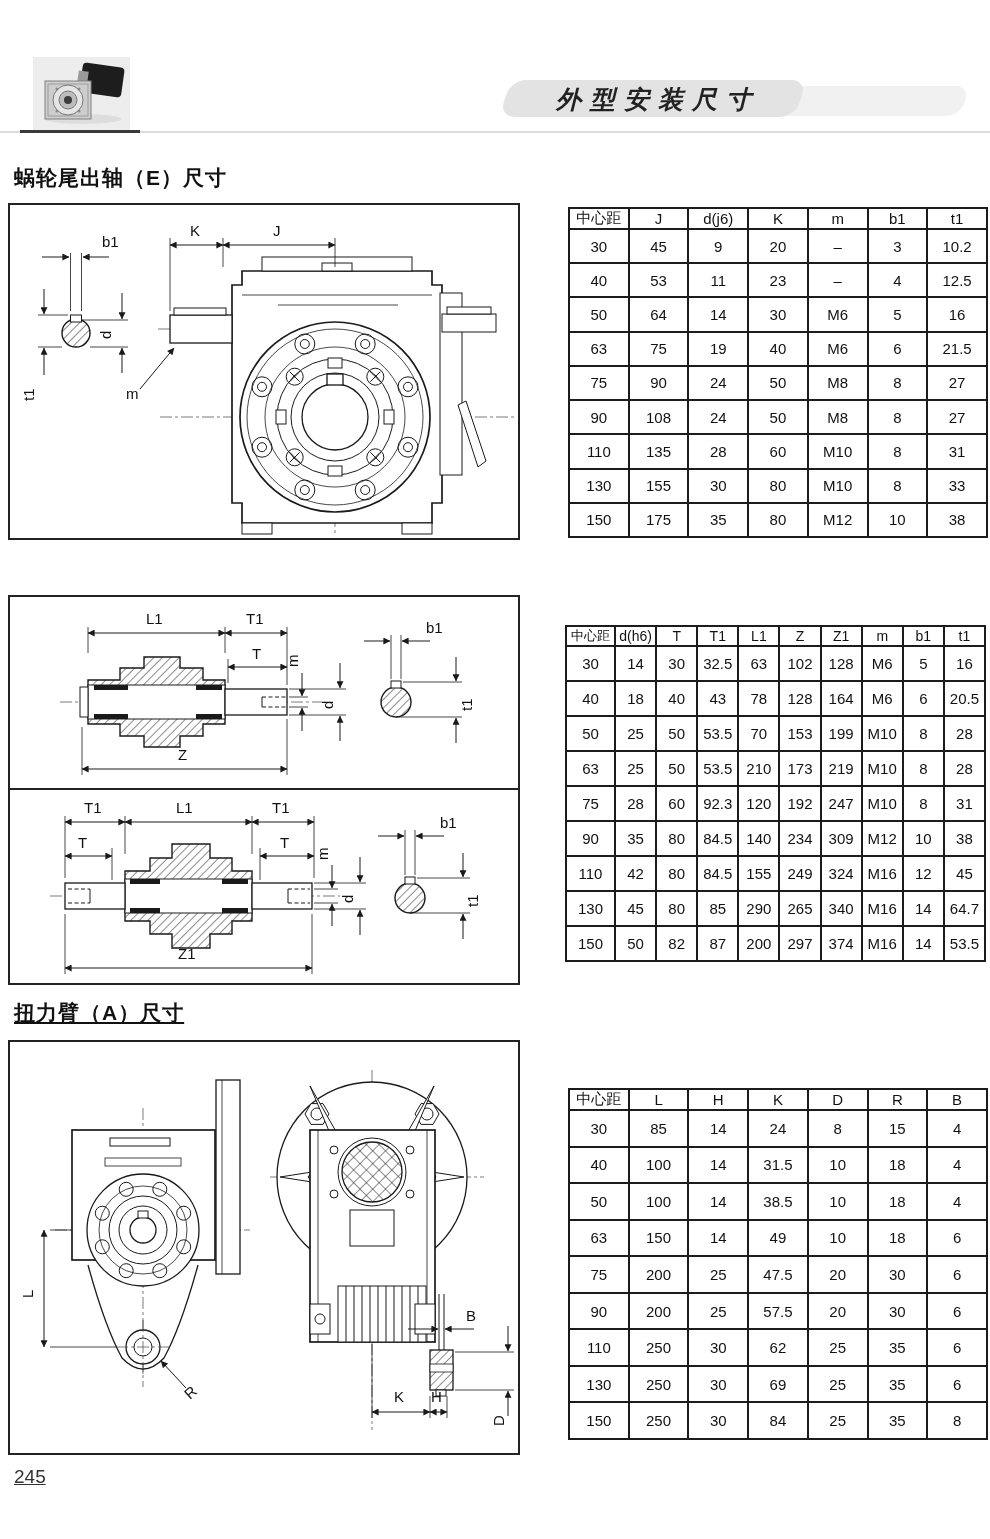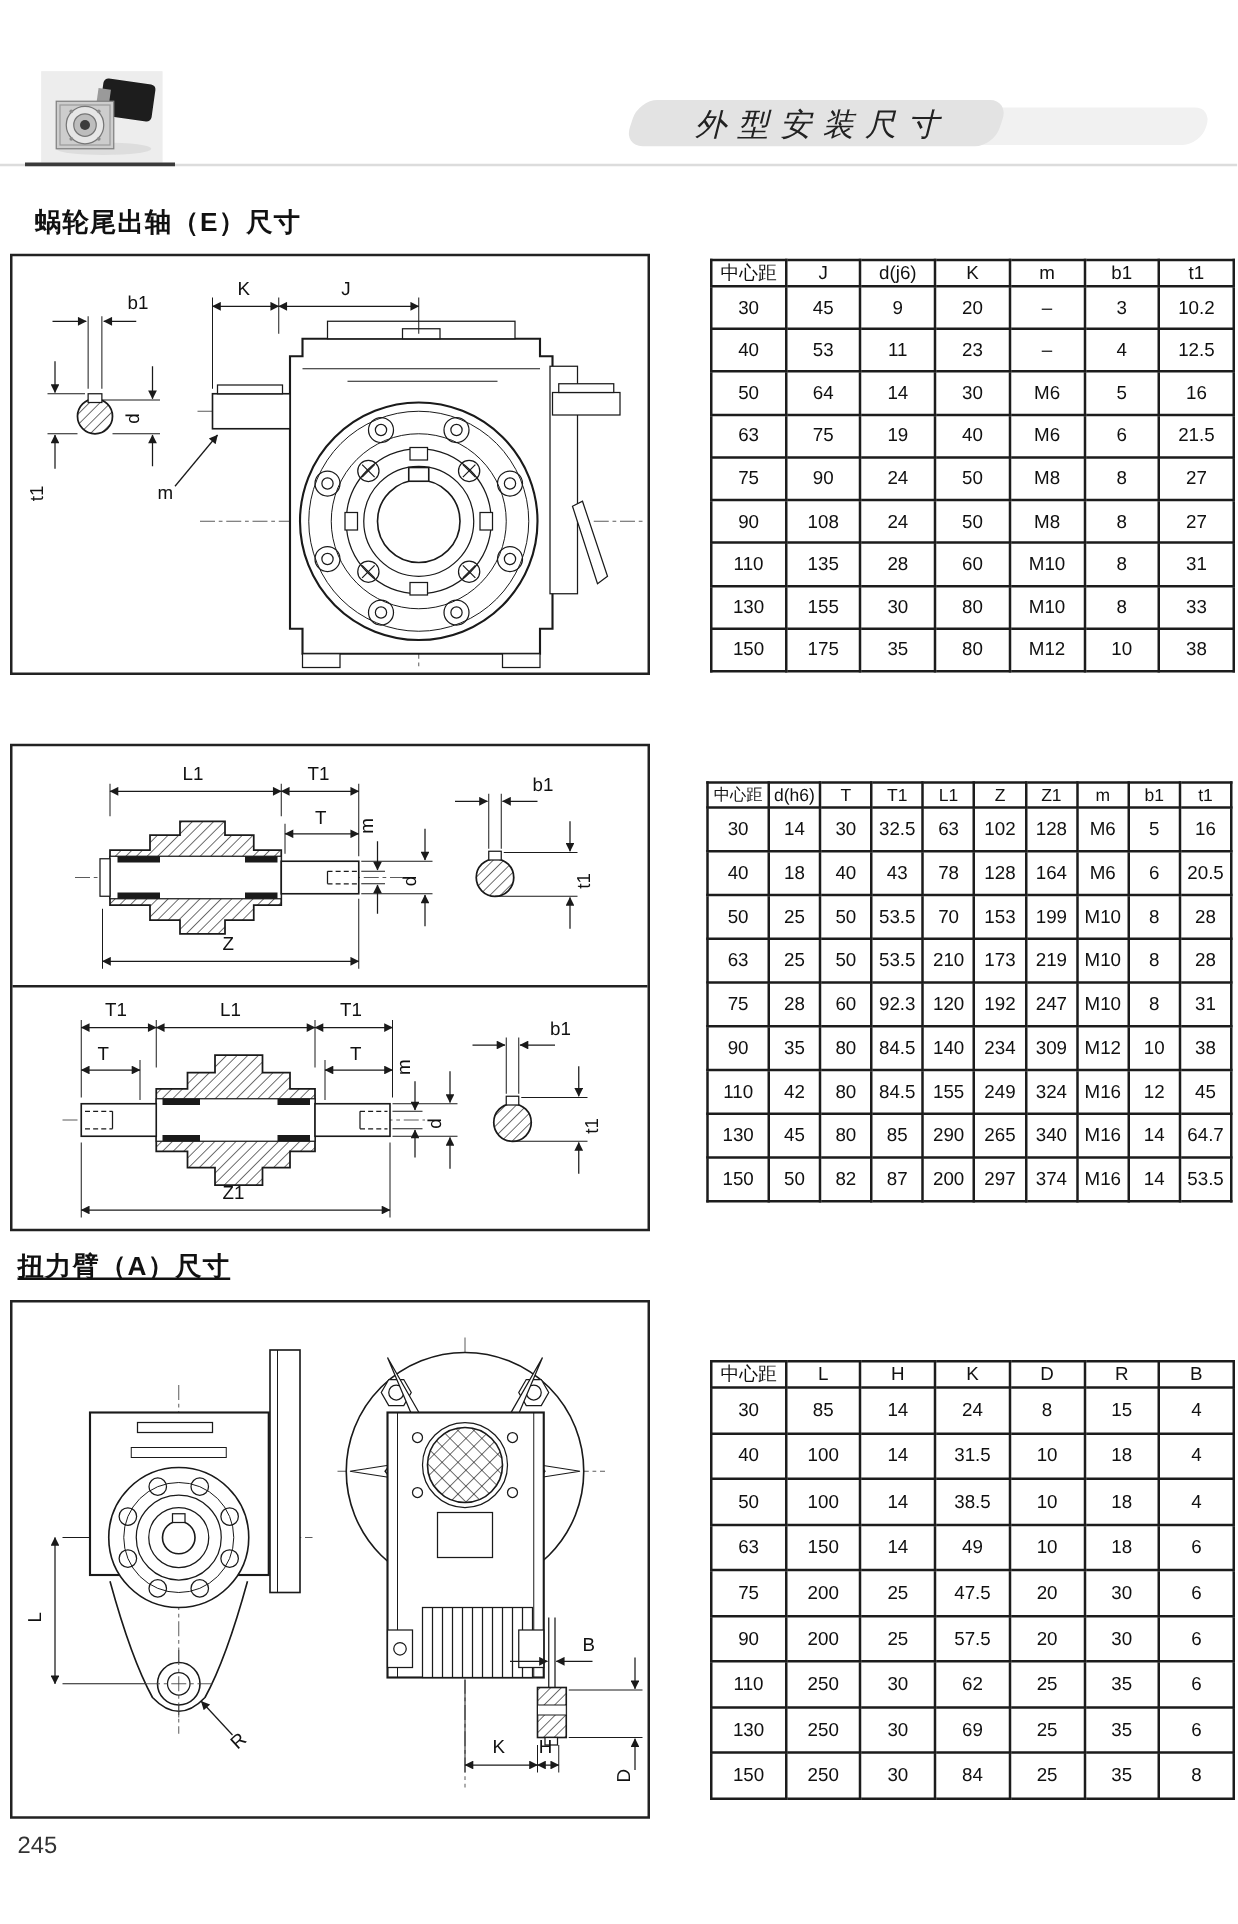--- a/index.html
+++ b/index.html
@@ -8,21 +8,21 @@
   .abs{position:absolute;}
   
   .photo-box{left:33px;top:57px;width:97px;height:73px;background:#ededed;}
   .photo-shelf{left:20px;top:130px;width:120px;height:3px;background:#3a3a3a;}
   .gray-rule{left:0;top:131px;width:990px;height:2px;background:#dcdcdc;}
   .banner-echo{left:535px;top:86px;width:430px;height:30px;background:#f1f1f1;
      transform:skewX(-18deg);border-radius:14px;}
   .banner-main{left:505px;top:80px;width:296px;height:37px;background:#e3e3e3;
      transform:skewX(-18deg);border-radius:15px;}
   .banner-title{left:515px;top:83px;width:286px;text-align:center;font-size:25px;
-     font-weight:normal;font-style:italic;letter-spacing:9px;color:#222;white-space:nowrap;}
+     font-weight:bold;font-style:italic;letter-spacing:9px;color:#222;white-space:nowrap;}
   
   .sec-title{font-size:21px;font-weight:bold;letter-spacing:1px;color:#111;}
   .dwg-box{border:2px solid #222;background:#fff;box-sizing:border-box;}
   .divider{position:absolute;left:0;width:100%;height:2px;background:#222;}
   .tbl-wrap{box-sizing:border-box;}
   table.dim{border-collapse:collapse;table-layout:fixed;width:100%;height:100%;}
   table.dim th,table.dim td{border:2px solid #1c1c1c;text-align:center;vertical-align:middle;
      font-size:15px;font-weight:normal;color:#111;padding:0;overflow:hidden;}
   table.t10 th{font-size:14px;}
   table.t10 th:first-child{width:47px;font-size:13px;}
@@ -61,21 +61,21 @@
       <circle cx="24" cy="54" r="1.5" fill="#8b8b8b"></circle>
         <circle cx="46" cy="54" r="1.5" fill="#8b8b8b"></circle>
     </svg>
   </div>
   <div class="abs gray-rule"></div>
   <div class="abs photo-shelf"></div>
   <div class="abs banner-echo"></div>
   <div class="abs banner-main"></div>
   <div class="abs banner-title">外型安装尺寸</div>
 
-  <div class="abs sec-title" style="left:28px;top:164px;">蜗轮尾出轴（E）尺寸</div>
+  <div class="abs sec-title" style="left:14px;top:164px;">蜗轮尾出轴（E）尺寸</div>
 
   <div class="abs dwg-box" style="left:8px;top:203px;width:512px;height:337px;">
     <svg width="508" height="333" viewBox="0 0 508 333">
       <defs>
         <marker id="ar" viewBox="0 0 10 10" refX="9.5" refY="5" markerWidth="10" markerHeight="7" orient="auto-start-reverse">
             <path d="M0,0 L10,5 L0,10 z" fill="#1a1a1a"></path>
           </marker>
         <pattern id="h45" width="6" height="6" patternUnits="userSpaceOnUse" patternTransform="rotate(45)">
           <rect width="6" height="6" fill="#fff"></rect>
             <line x1="0" y1="0" x2="0" y2="6" stroke="#1a1a1a" stroke-width="1"></line>
@@ -753,14 +753,14 @@
             <td>30</td>
             <td>84</td>
             <td>25</td>
             <td>35</td>
             <td>8</td>
           </tr>
         </tbody>
       </table>
   </div>
 
-  <div class="abs page-num" style="left:14px;top:1466px;">245</div>
+  <div class="abs page-num" style="left:14px;top:1466px;text-decoration:underline;">245</div>
 </div>
 
 </body></html>

